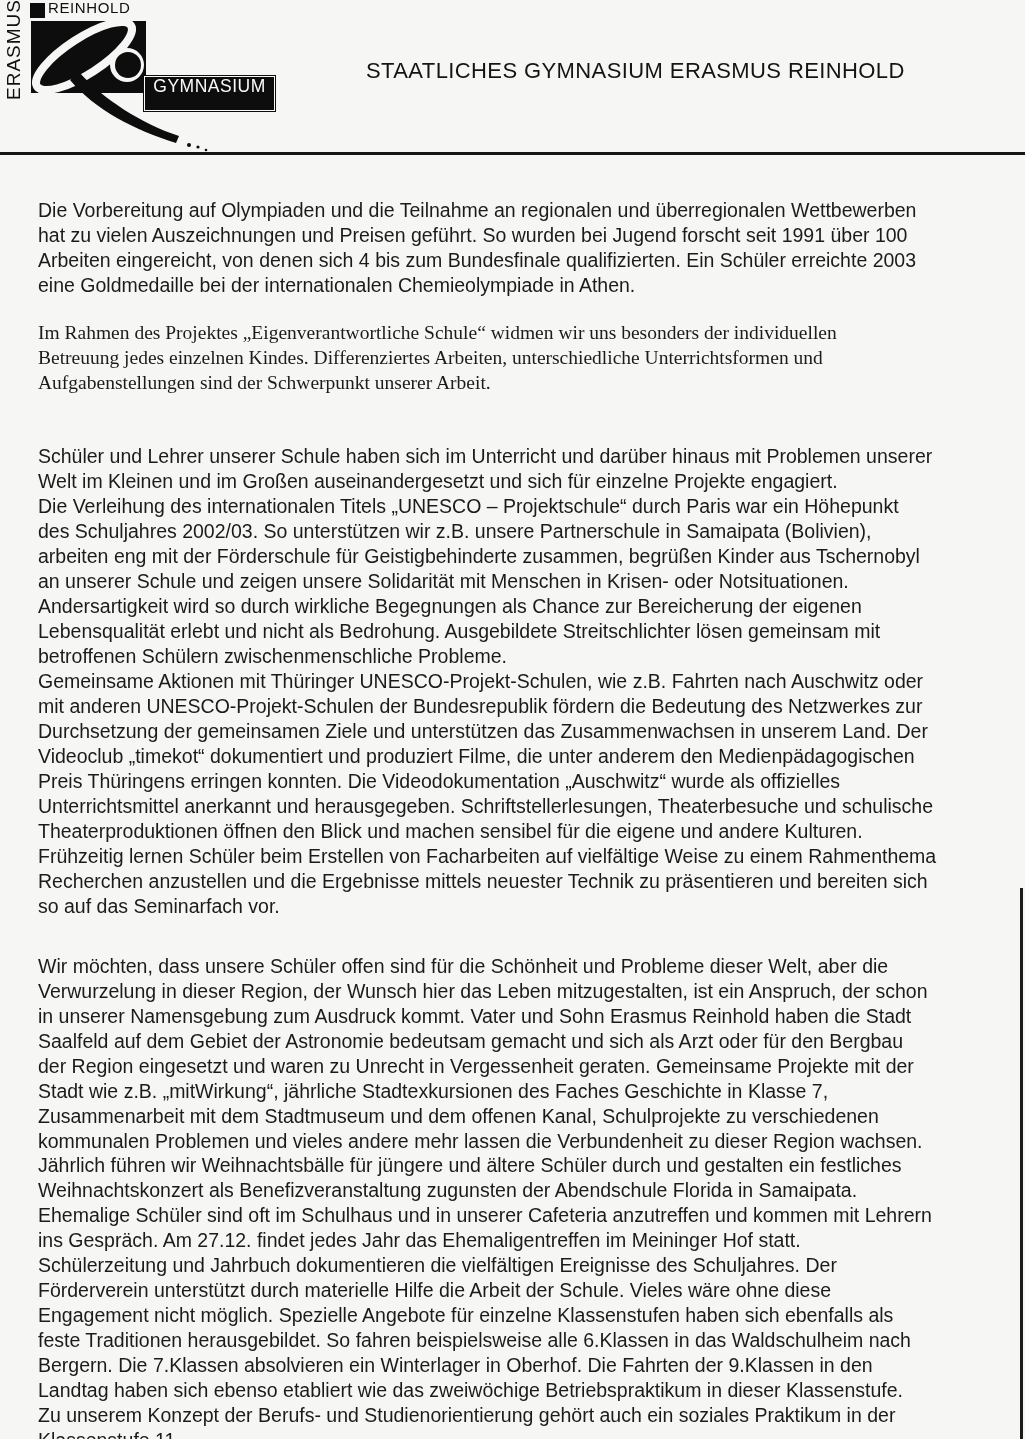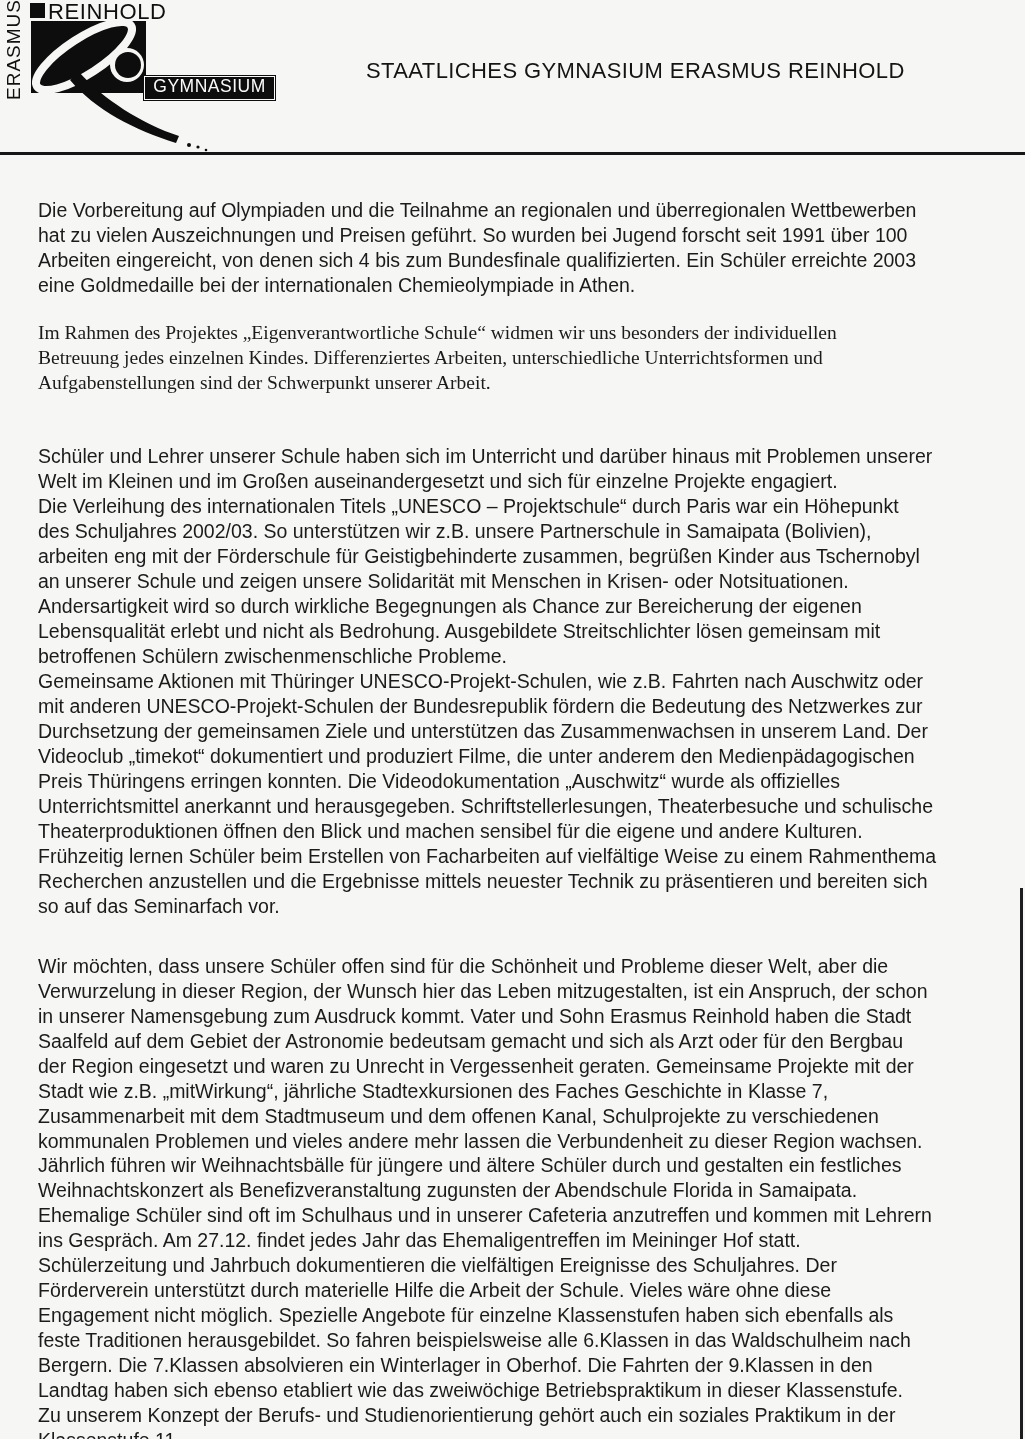--- a/index.html
+++ b/index.html
@@ -17,26 +17,26 @@
   .logo{position:absolute;left:0;top:0;width:330px;height:160px;}
   .logo-erasmus{
     position:absolute;left:3px;top:100px;
     transform:rotate(-90deg);transform-origin:0 0;
     font-size:19px;font-weight:500;letter-spacing:1px;color:#101010;
     white-space:nowrap;
   }
   .logo-bullet{position:absolute;left:30px;top:3px;width:15px;height:15px;background:#0d0d0d;}
   .logo-reinhold{
     position:absolute;left:48px;top:-1px;
-    font-size:22px;font-weight:500;letter-spacing:.6px;color:#0f0f0f;
+    font-size:15px;font-weight:500;letter-spacing:.6px;color:#0f0f0f;
     white-space:nowrap;
   }
   .logo-svg{position:absolute;left:0;top:0;}
   .logo-gymnasium{
-    position:absolute;left:143px;top:75px;width:133px;height:26px;
+    position:absolute;left:143px;top:75px;width:133px;height:37px;
     background:#0d0d0d;color:#fafafa;
     font-size:17.5px;font-weight:500;letter-spacing:.5px;
     line-height:23px;text-align:center;
     box-shadow:inset 0 0 0 1px #0d0d0d, inset 0 0 0 2px #fafafa;
   }
   .page-title{
     position:absolute;left:350px;top:42px;margin:16px;
     font-size:22px;font-weight:normal;letter-spacing:.4px;color:#141414;
     white-space:nowrap;
   }

